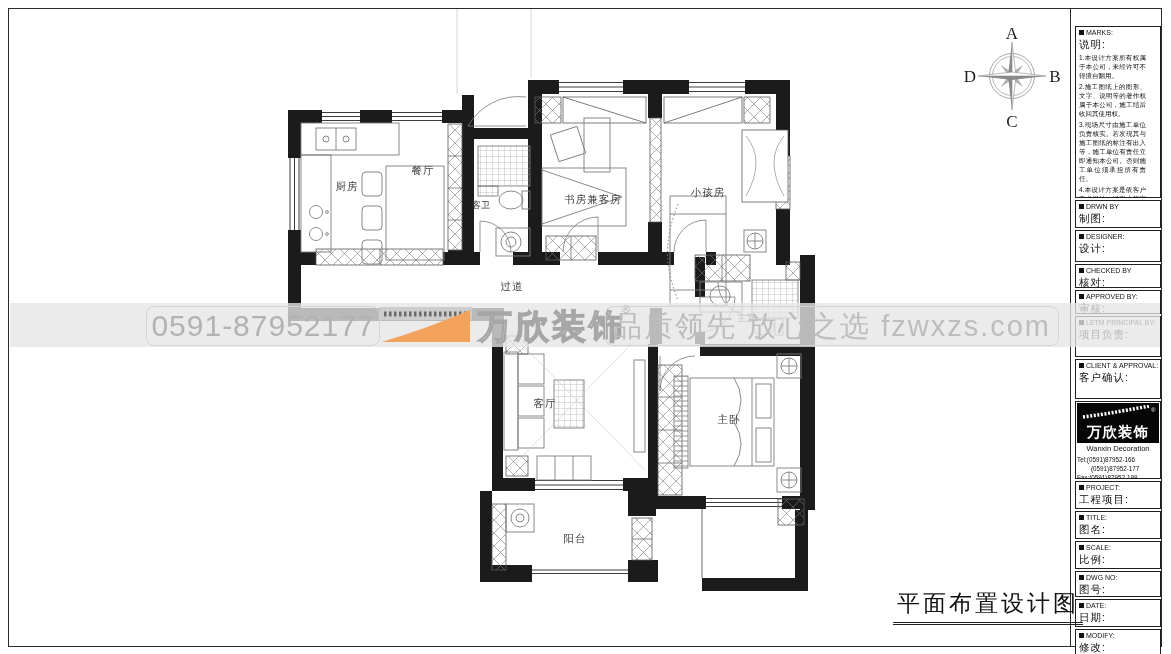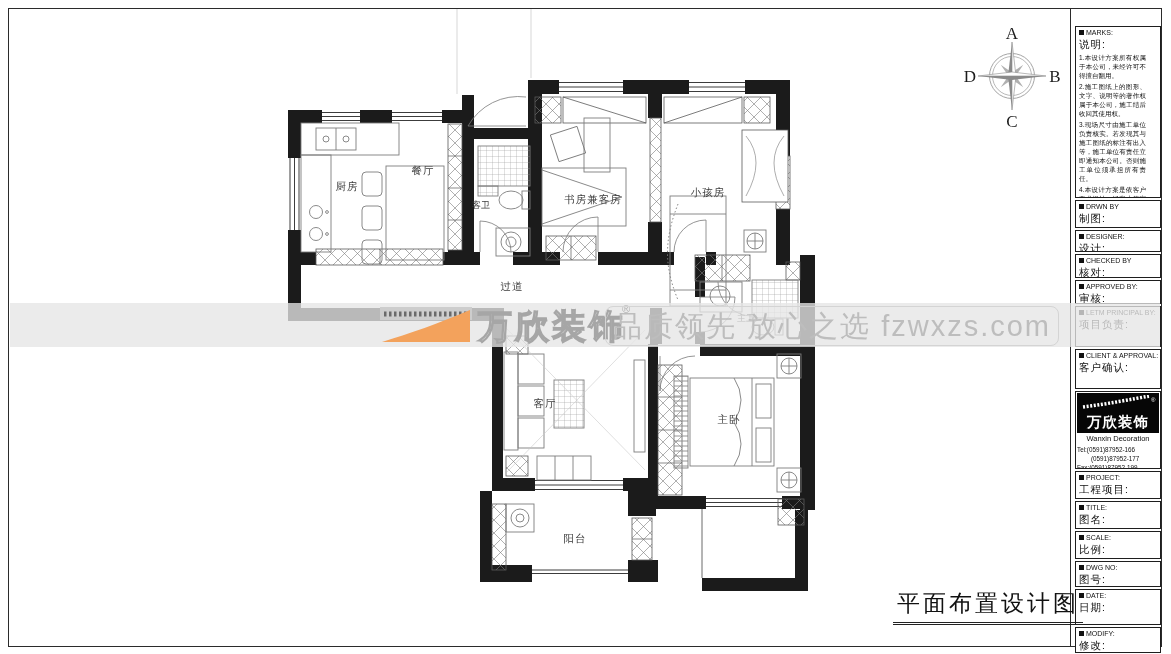--- a/index.html
+++ b/index.html
@@ -248,20 +248,21 @@
   <div class="room-label small" style="left:481px;top:205px">客卫</div>
   <div class="room-label" style="left:593px;top:200px">书房兼客房</div>
   <div class="room-label" style="left:708px;top:193px">小孩房</div>
   <div class="room-label" style="left:512px;top:287px">过道</div>
   <div class="room-label small" style="left:746px;top:318px">主卫</div>
   <div class="room-label" style="left:545px;top:404px">客厅</div>
   <div class="room-label" style="left:729px;top:420px">主卧</div>
   <div class="room-label" style="left:575px;top:539px">阳台</div>
 
   <div class="band">
+    <div class="wm-box wm-phone">0591-87952177</div>
     <svg class="wm-logo" width="92" height="36">
       <rect x="0" y="0" width="92" height="13" fill="#cdcdcd"></rect>
       <path d="M4 7H88" stroke="#6a6a6a" stroke-width="5" stroke-dasharray="2.5,2.5"></path>
       <path d="M2 35L90 35L90 3C60 16 28 27 2 35Z" fill="#f3a25c"></path>
     </svg>
     <div class="wm-brand">万欣装饰</div>
     <div class="wm-reg">®</div>
     <div class="wm-box wm-slogan">品质领先 放心之选 fzwxzs.com</div>
   </div>
 
@@ -293,21 +294,21 @@
       <div class="notes">1.本设计方案所有权属于本公司，未经许可不得擅自翻用。</div>
       <div class="notes">2.施工图纸上的图形、文字、说明等的著作权属于本公司，施工结后收回其使用权。</div>
       <div class="notes">3.现场尺寸由施工单位负责核实。若发现其与施工图纸的标注有出入等，施工单位有责任立即通知本公司。否则施工单位须承担所有责任。</div>
       <div class="notes">4.本设计方案是依客户要求设计，经客户签字即视为同意认可，不得随意更改。</div>
     </div>
 
     <div class="tb" style="height:28px">
       <div class="en"><span class="sq"></span><span>DRWN BY</span></div>
       <div class="zh">制图:</div>
     </div>
-    <div class="tb" style="height:22px">
+    <div class="tb" style="height:32px">
       <div class="en"><span class="sq"></span><span>DESIGNER:</span></div>
       <div class="zh">设计:</div>
     </div>
     <div class="tb" style="height:24px">
       <div class="en"><span class="sq"></span><span>CHECKED BY</span></div>
       <div class="zh">核对:</div>
     </div>
     <div class="tb" style="height:24px">
       <div class="en"><span class="sq"></span><span>APPROVED BY:</span></div>
       <div class="zh">审核:</div>
@@ -347,21 +348,21 @@
       <div class="zh">图名:</div>
     </div>
     <div class="tb" style="height:28px">
       <div class="en"><span class="sq"></span><span>SCALE:</span></div>
       <div class="zh">比例:</div>
     </div>
     <div class="tb" style="height:26px">
       <div class="en"><span class="sq"></span><span>DWG NO:</span></div>
       <div class="zh">图号:</div>
     </div>
-    <div class="tb" style="height:36px">
+    <div class="tb" style="height:28px">
       <div class="en"><span class="sq"></span><span>DATE:</span></div>
       <div class="zh">日期:</div>
     </div>
     <div class="tb" style="height:26px">
       <div class="en"><span class="sq"></span><span>MODIFY:</span></div>
       <div class="zh">修改:</div>
     </div>
   </div>
 
   <div class="btitle">平面布置设计图</div>

